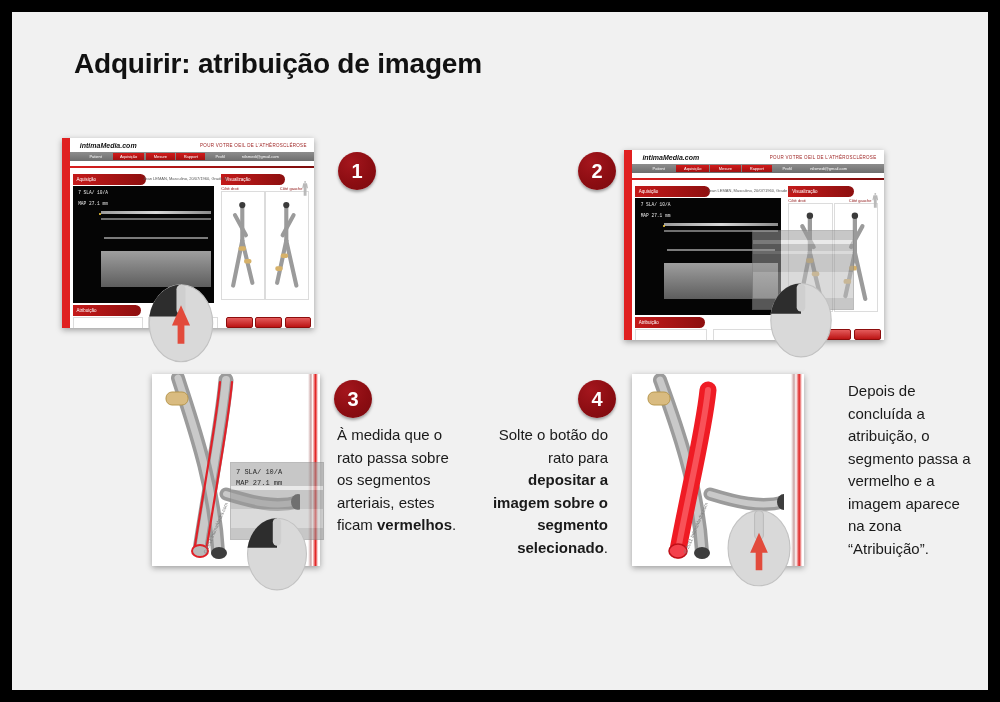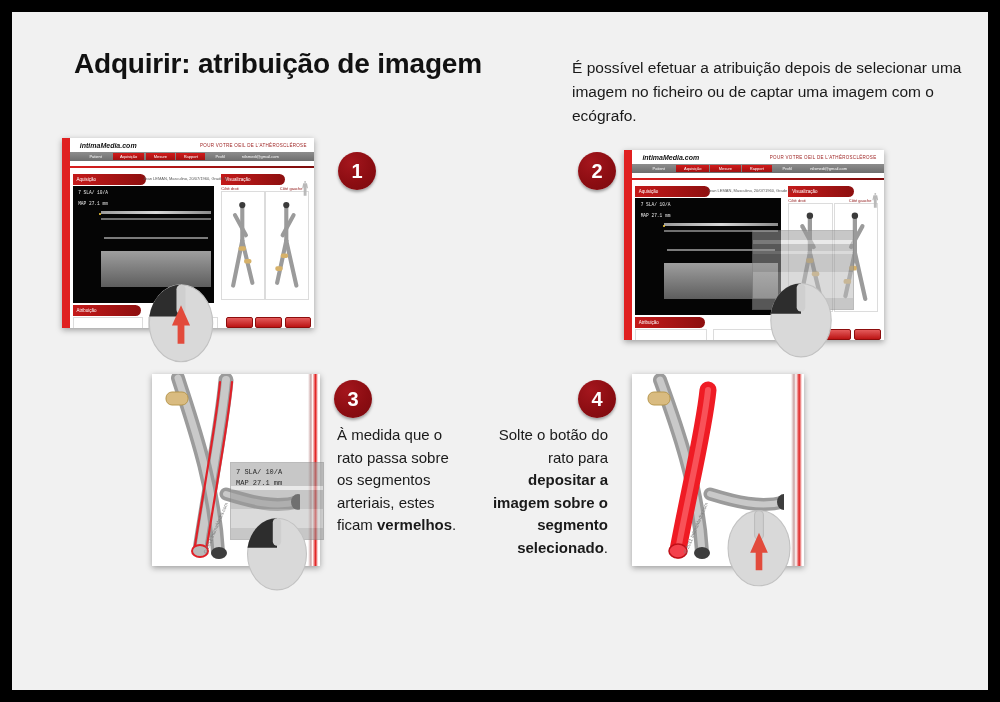--- a/index.html
+++ b/index.html
@@ -81,21 +81,20 @@
   .zoomart .edge{position:absolute;top:0;bottom:0;}
   .measure{position:absolute;font-family:"Liberation Mono","DejaVu Sans Mono",monospace;
            font-size:7px;color:#2a2a2a;white-space:nowrap;line-height:1.5;}
 </style>
 </head>
 <body>
 
 <div class="slide">
 
   <div class="page-title">Adquirir: atribuição de imagem</div>
-  <div class="intro">É possível efetuar a atribuição depois de selecionar uma imagem no ficheiro ou de captar uma imagem com o ecógrafo.</div>
 
   <div class="shot" style="left:50px;top:126px;width:252px;height:190px;">
     <div class="redstrip"></div>
     <div class="appwrap">
       <div class="apphead">
         <div class="logo">intimaMedia.com</div>
         <div class="tagline">POUR VOTRE OEIL DE L'ATHÉROSCLÉROSE</div>
         <div class="navbar">
           <div class="nitem" style="left:4%;width:13%;">Patient</div>
           <div class="nitem nred" style="left:17.5%;width:13%;">Aquisição</div>
@@ -335,14 +334,15 @@
     </svg>
     <div class="wm" style="left:50px;top:178px;">© 2011 intimaMedia.com</div>
     <div class="edge" style="right:0;width:20px;background:linear-gradient(90deg,#ffffff 0%,#ffffff 35%,#c9a0a0 50%,#ffffff 60%,#e02020 76%,#ffffff 90%);"></div>
   </div>
   <svg class="mouse" viewBox="0 0 60 76" style="left:712px;top:492px;width:70px;height:84px;">
     <ellipse cx="30" cy="40" rx="28" ry="34" fill="#d9d9d9" stroke="#c2c2c2"></ellipse>
     <rect x="26" y="6" width="8" height="26" rx="4" fill="#cfcfcf" stroke="#bdbdbd"></rect>
     <path d="M22 44 L30 26 L38 44 L33 44 L33 60 L27 60 L27 44 Z" fill="#e24b3c"></path>
   </svg>
 
+  <div class="cap" style="left:836px;top:368px;width:130px;">Depois de concluída a atribuição, o segmento passa a vermelho e a imagem aparece na zona “Atribuição”.</div>
 
 </div>
 
 </body></html>

